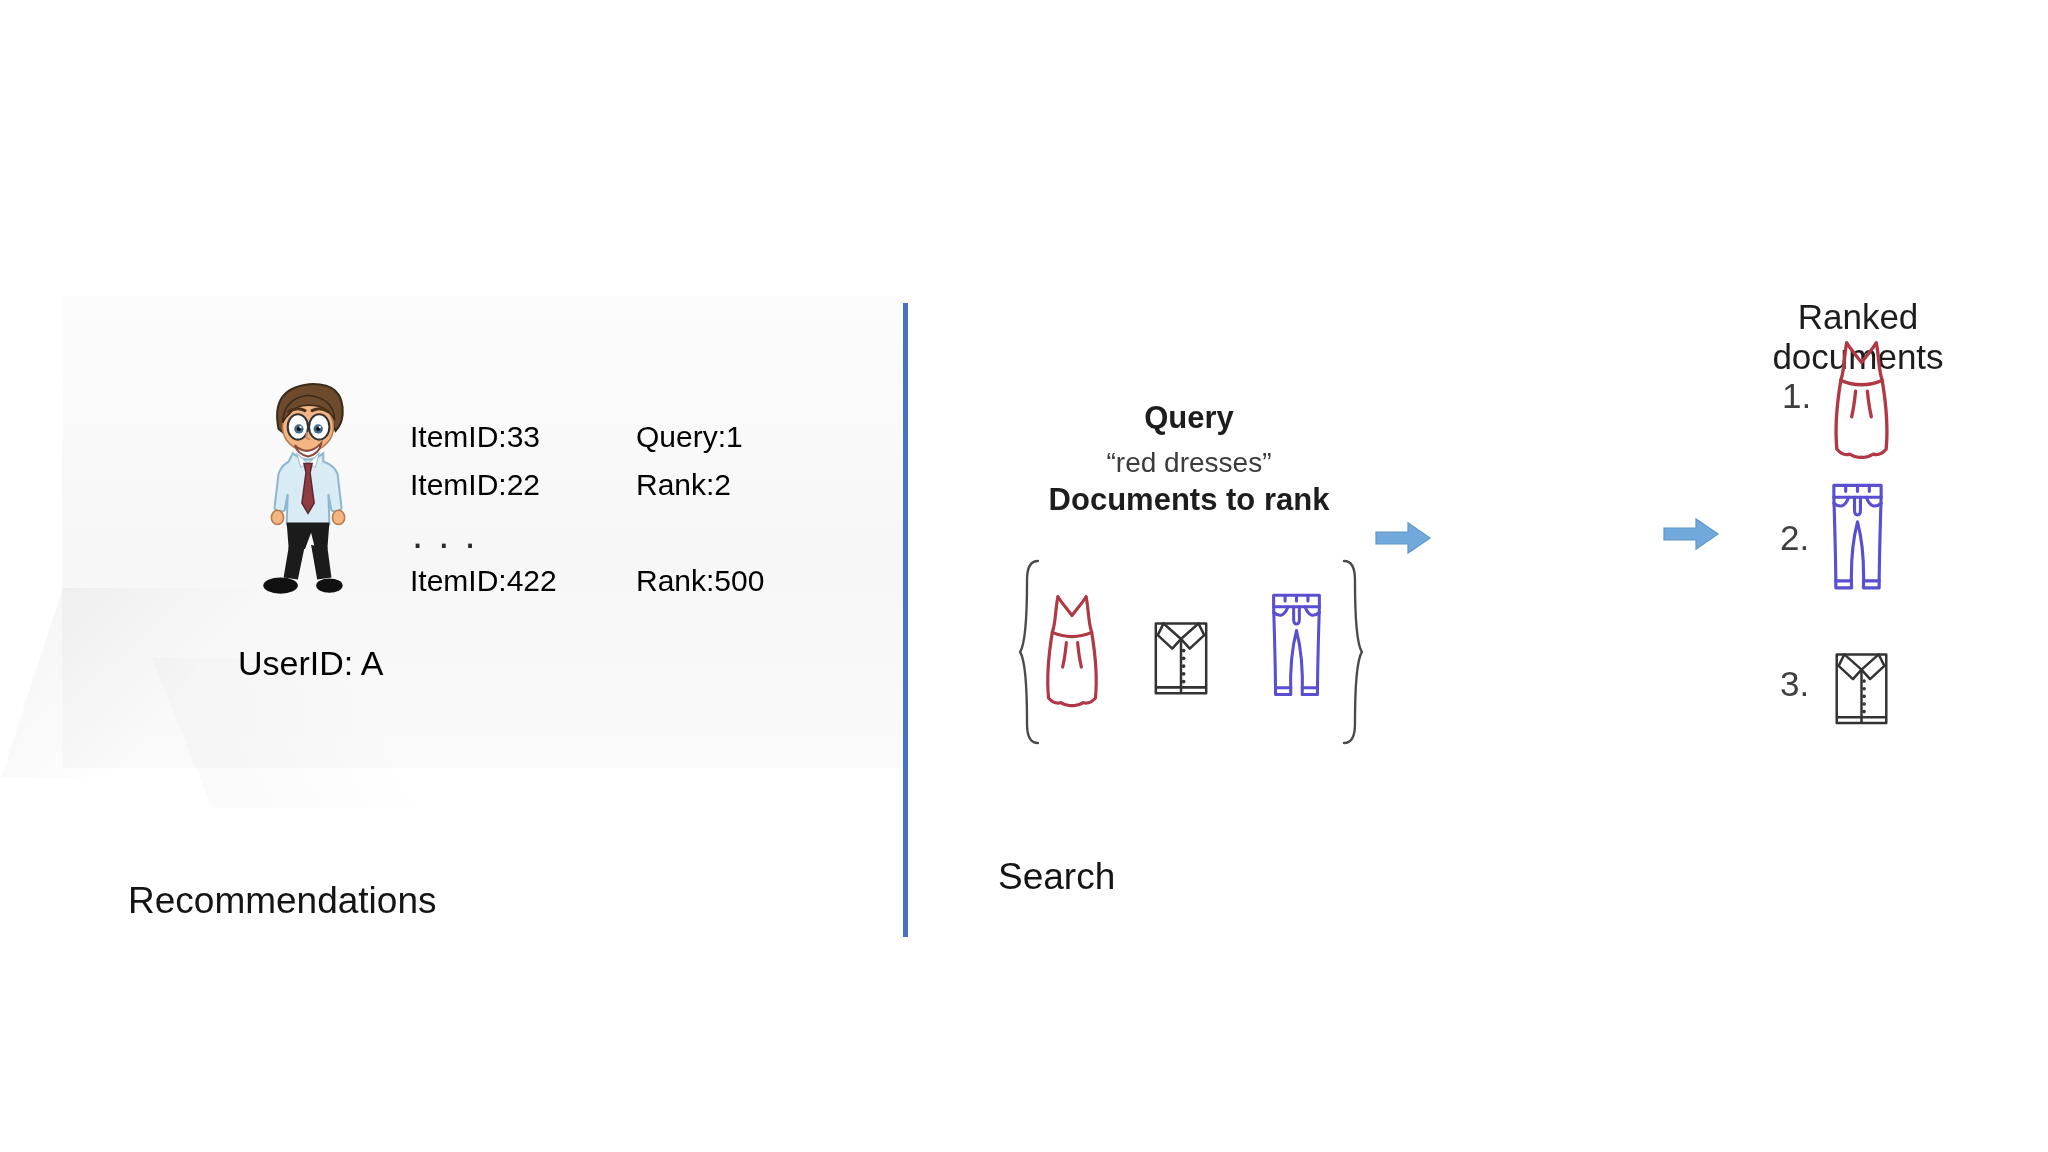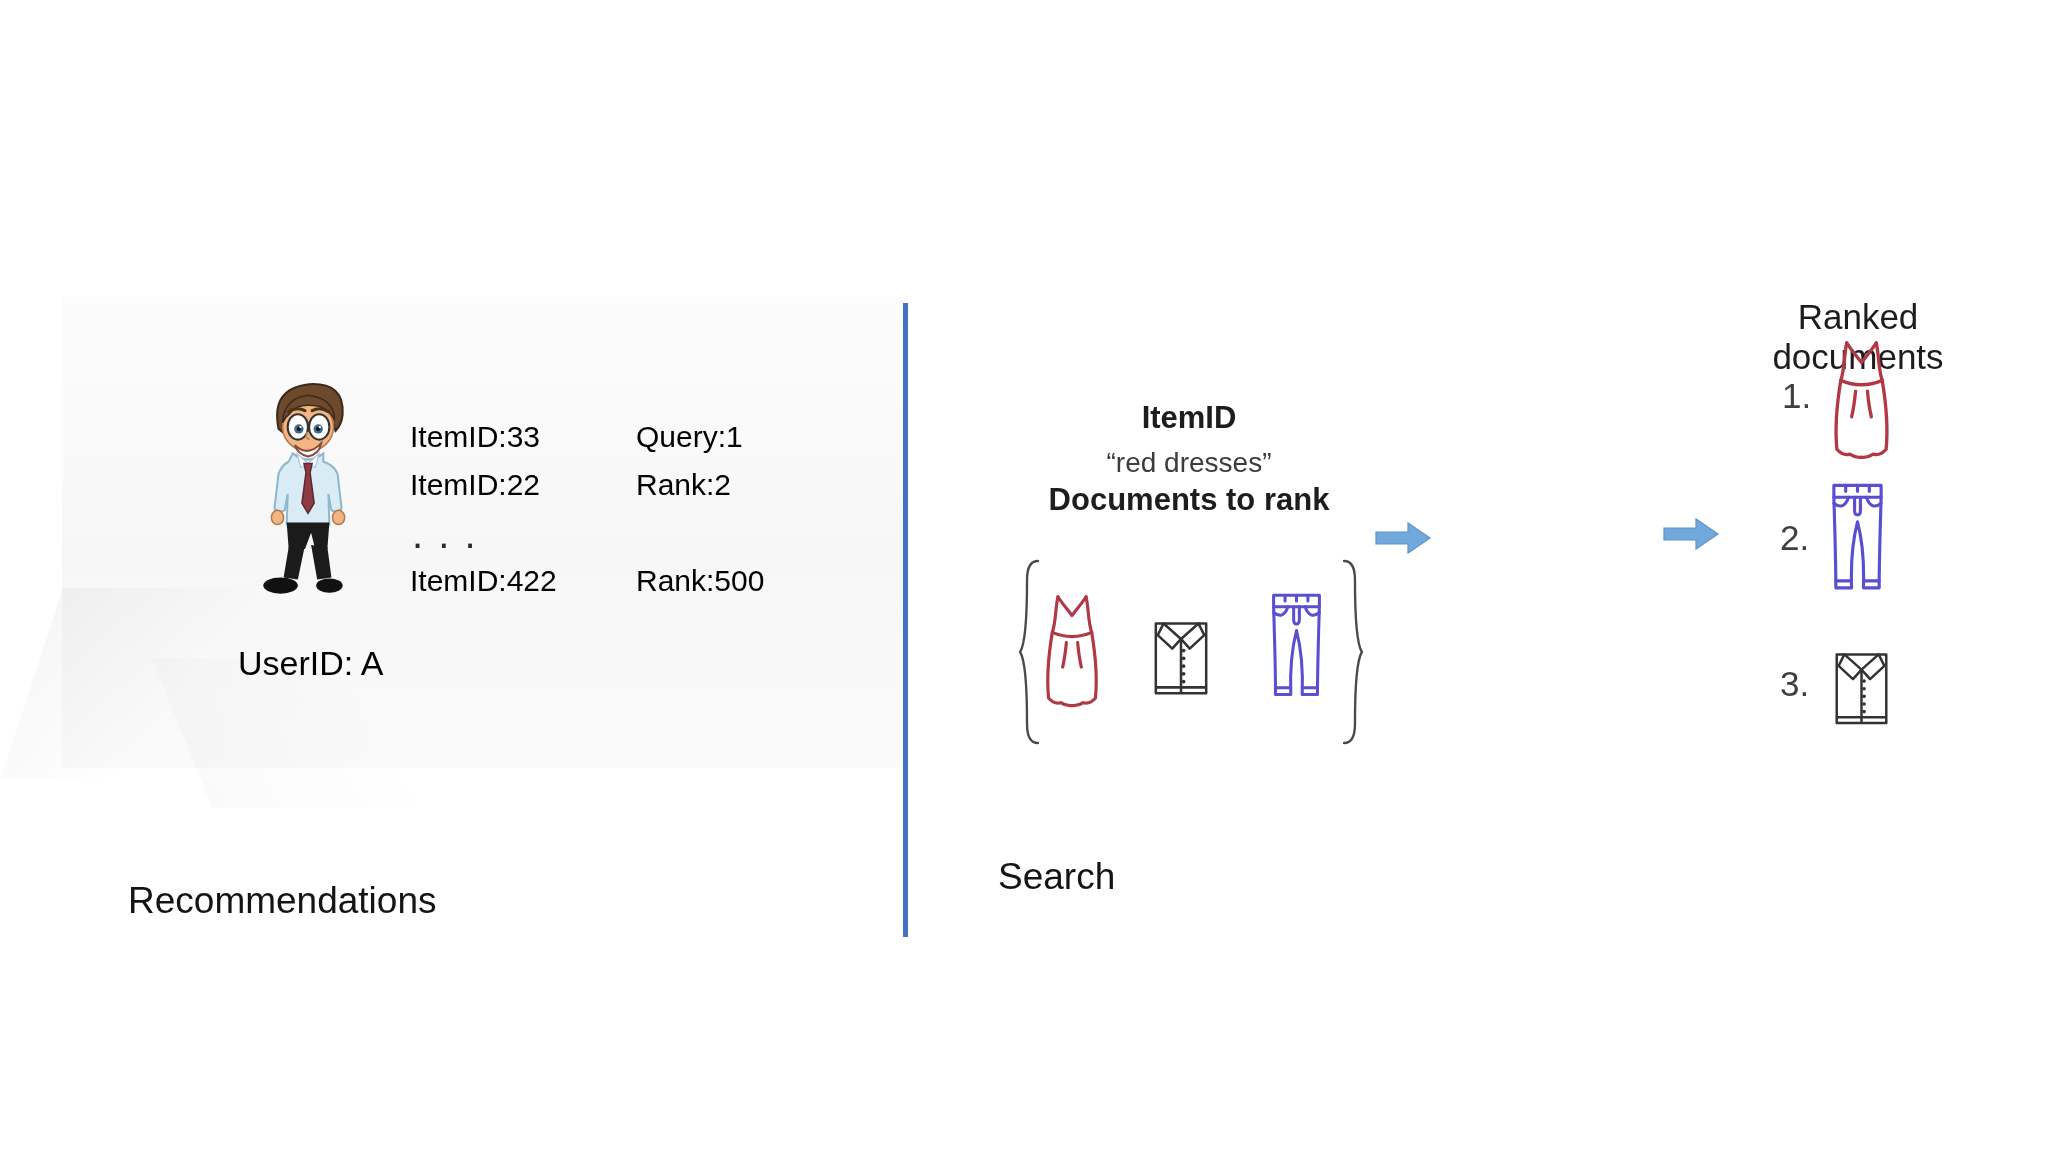--- a/index.html
+++ b/index.html
@@ -162,21 +162,21 @@
   <div class="rank-row" id="rank-row-3">
     <span class="col-item">ItemID:422</span>
     <span class="col-rank">Rank:500</span>
   </div>
 
   <div class="abs" id="userid-label">UserID: A</div>
   <div class="abs" id="recommendations-caption">Recommendations</div>
 
   <div class="abs" id="divider" style="background:#4472C4"></div>
 
-  <div class="abs center-col" id="query-heading">ItemID</div>
+  <div class="abs center-col" id="query-heading">Query</div>
   <div class="abs center-col" id="query-text">“red dresses”</div>
   <div class="abs center-col" id="documents-heading">Documents to rank</div>
 
   <div class="abs" id="documents-group">
     <svg class="brace-left" viewBox="0 0 26 190">
         <use href="#sym-brace-left"></use>
       </svg>
     <svg id="doc-dress" viewBox="0 0 64 128">
         <use href="#sym-dress"></use>
       </svg>

